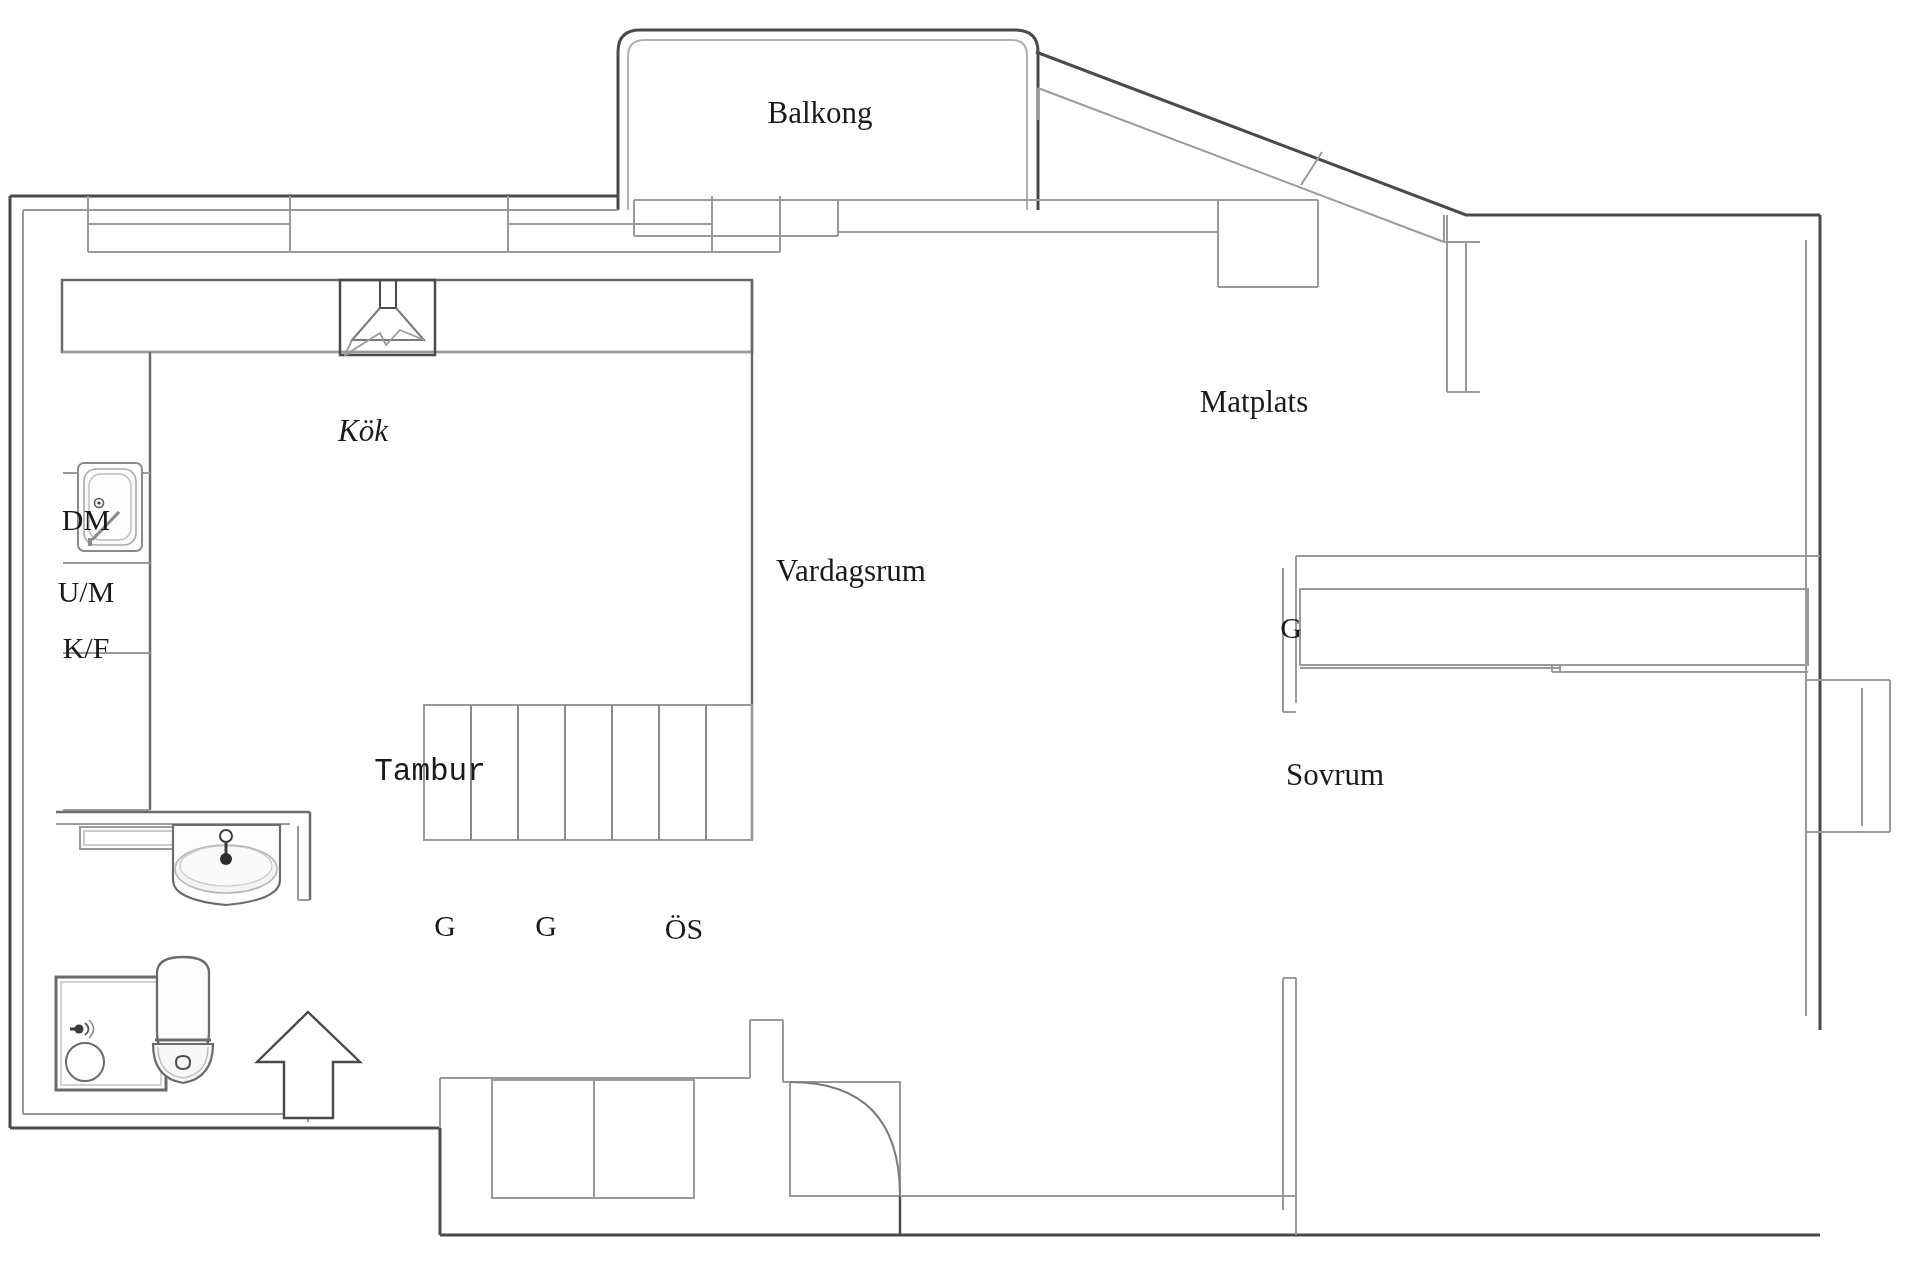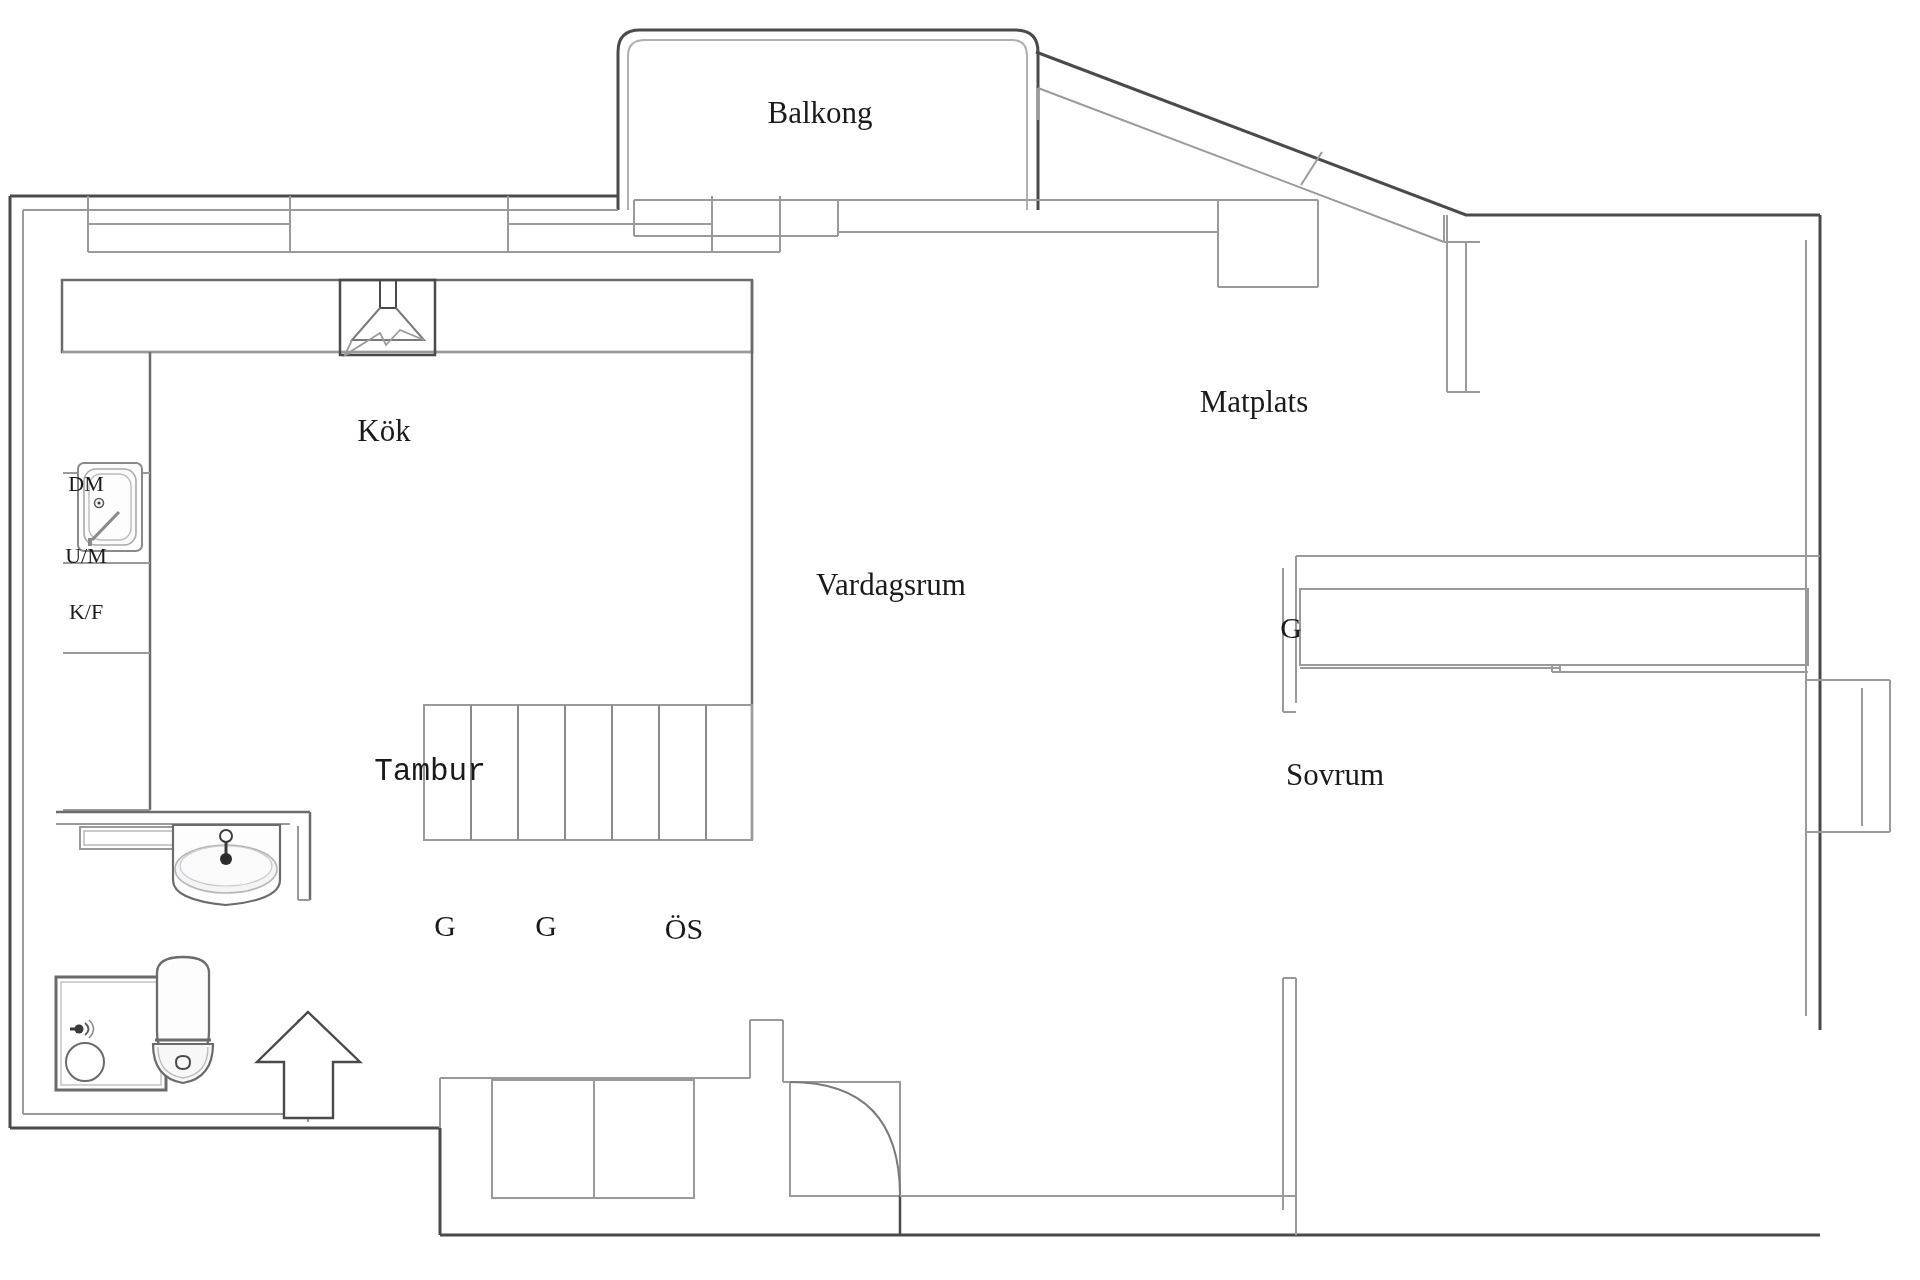--- a/index.html
+++ b/index.html
@@ -28,21 +28,21 @@
   }
   .room-label {
     position: absolute;
     font-family: "Liberation Serif", "DejaVu Serif", serif;
     color: #1a1a1a;
     white-space: nowrap;
     transform: translate(-50%, -50%);
     pointer-events: none;
   }
   .lbl-room { font-size: 31px; }
-  .lbl-app  { font-size: 22px; }
+  .lbl-app  { font-size: 30px; margin-top: 36px; }
   .lbl-small{ font-size: 30px; }
 </style>
 </head>
 <body>
 
 <div id="plan-wrap">
 
   <svg id="plan-svg" viewBox="0 0 1920 1280">
 
     <g>
@@ -265,23 +265,23 @@
       <path d="M 1806 838 L 1890 838" fill="none" stroke="#9a9a9a" stroke-width="0"></path>
       <path d="M 1890 832 L 1890 838" fill="none" stroke="#9a9a9a" stroke-width="0"></path>
       <path d="M 1806 680 L 1890 680" fill="none" stroke="#9a9a9a" stroke-width="2"></path>
       <path d="M 1890 680 L 1890 832" fill="none" stroke="#9a9a9a" stroke-width="2"></path>
       <path d="M 1862 688 L 1862 826" fill="none" stroke="#9a9a9a" stroke-width="2"></path>
     </g>
 
   </svg>
 
   <div class="room-label lbl-room" style="left:820px; top:113px;">Balkong</div>
-  <div class="room-label lbl-room" style="left:384px; top:431px;">Kök</div>
+  <div class="room-label lbl-room" style="left:363px; top:431px;font-style:italic;">Kök</div>
   <div class="room-label lbl-room" style="left:1254px; top:364px;margin-top:38px;">Matplats</div>
-  <div class="room-label lbl-room" style="left:851px; top:585px;margin-left:40px;">Vardagsrum</div>
+  <div class="room-label lbl-room" style="left:851px; top:571px;">Vardagsrum</div>
   <div class="room-label lbl-room" style="left:1293px; top:775px;margin-left:42px;">Sovrum</div>
   <div class="room-label lbl-room" style="left:430px; top:771px;font-family:Liberation Mono, monospace;">Tambur</div>
 
   <div class="room-label lbl-app" style="left:86px; top:484px;">DM</div>
   <div class="room-label lbl-app" style="left:86px; top:556px;">U/M</div>
   <div class="room-label lbl-app" style="left:86px; top:612px;">K/F</div>
 
   <div class="room-label lbl-small" style="left:1291px; top:628px;">G</div>
   <div class="room-label lbl-small" style="left:445px; top:926px;">G</div>
   <div class="room-label lbl-small" style="left:546px; top:926px;">G</div>

